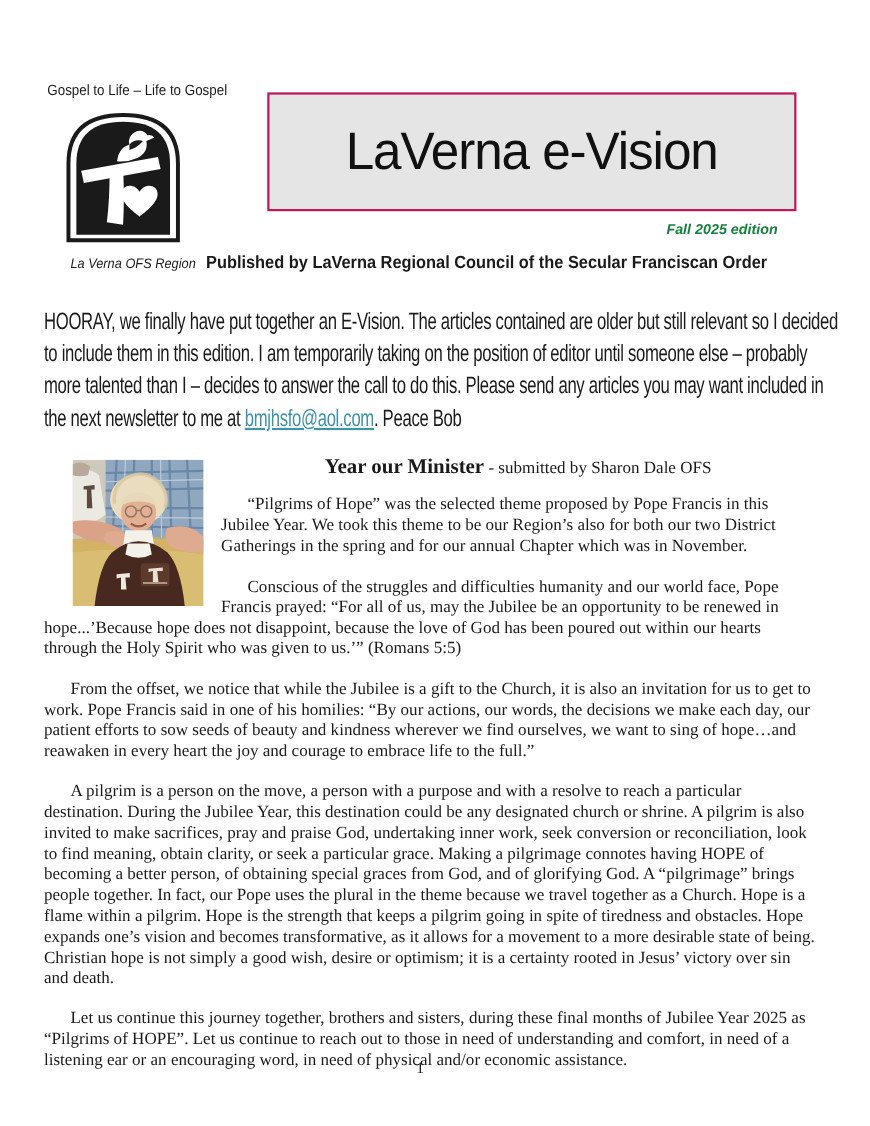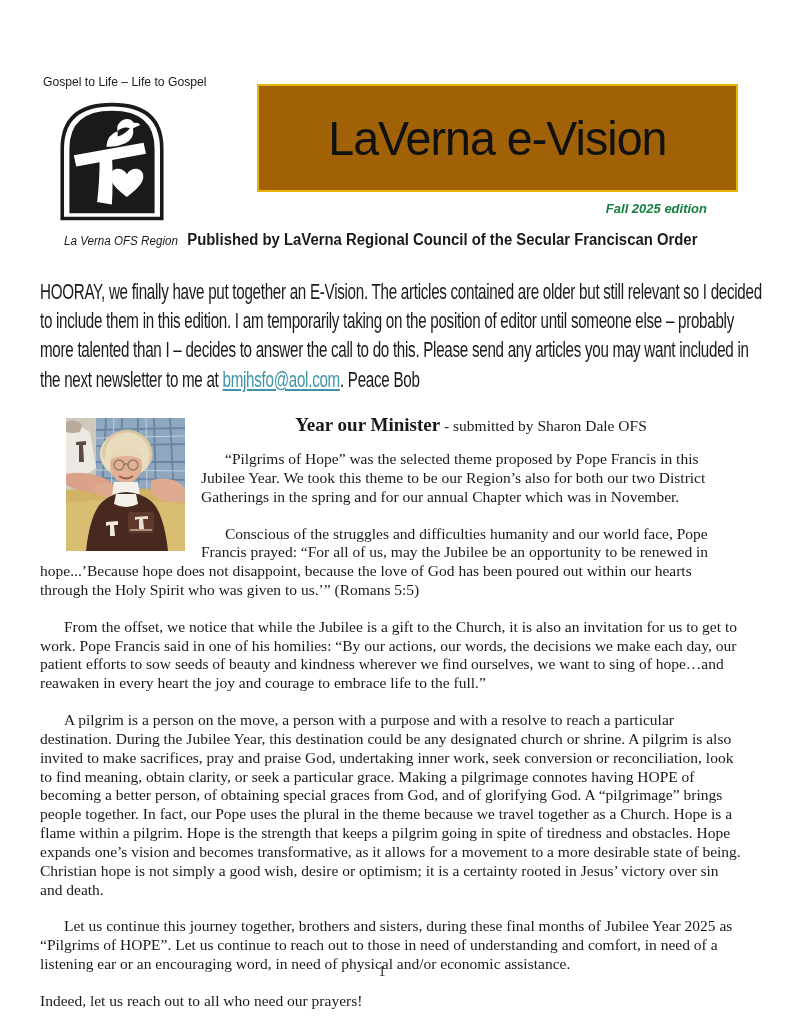--- a/index.html
+++ b/index.html
@@ -14,24 +14,24 @@
   
   .header{position:relative;height:268px;}
   .tagline{
     position:absolute;left:43px;top:74px;
     font-family:"Liberation Sans", sans-serif;
     font-size:13.5px;white-space:nowrap;
     transform:scaleX(.9);transform-origin:left top;
   }
   .logo{position:absolute;left:53px;top:97px;}
   .title-box{
-    position:absolute;left:257px;top:84px;width:477px;height:104px;
-    border:2px solid #eab308;
+    position:absolute;left:243px;top:84px;width:477px;height:104px;
+    border:2px solid #be185d;
     display:flex;align-items:center;justify-content:center;
-    background:#a16207;
+    background:#e5e5e5;
   }
   .title-box .masthead{
     font-family:"Liberation Sans", sans-serif;
     font-size:48px;letter-spacing:-1px;color:#111;
     white-space:nowrap;transform:scaleX(.97);
   }
   .edition{
     position:absolute;right:57px;top:201px;
     font-family:"Liberation Sans", sans-serif;
     font-style:italic;font-weight:bold;font-size:13px;
@@ -192,17 +192,16 @@
 
     <div class="article-heading">
       <span class="h-main">Year our Minister</span><span class="h-sub"> - submitted by Sharon Dale OFS</span>
     </div>
 
     <p>“Pilgrims of Hope” was the selected theme proposed by Pope Francis in this Jubilee Year. We took this theme to be our Region’s also for both our two District Gatherings in the spring and for our annual Chapter which was in November.</p>
     <p>Conscious of the struggles and difficulties humanity and our world face, Pope Francis prayed: “For all of us, may the Jubilee be an opportunity to be renewed in hope...’Because hope does not disappoint, because the love of God has been poured out within our hearts through the Holy Spirit who was given to us.’” (Romans 5:5)</p>
     <p>From the offset, we notice that while the Jubilee is a gift to the Church, it is also an invitation for us to get to work. Pope Francis said in one of his homilies: “By our actions, our words, the decisions we make each day, our patient efforts to sow seeds of beauty and kindness wherever we find ourselves, we want to sing of hope…and reawaken in every heart the joy and courage to embrace life to the full.”</p>
     <p>A pilgrim is a person on the move, a person with a purpose and with a resolve to reach a particular destination. During the Jubilee Year, this destination could be any designated church or shrine. A pilgrim is also invited to make sacrifices, pray and praise God, undertaking inner work, seek conversion or reconciliation, look to find meaning, obtain clarity, or seek a particular grace. Making a pilgrimage connotes having HOPE of becoming a better person, of obtaining special graces from God, and of glorifying God. A “pilgrimage” brings people together. In fact, our Pope uses the plural in the theme because we travel together as a Church. Hope is a flame within a pilgrim. Hope is the strength that keeps a pilgrim going in spite of tiredness and obstacles. Hope expands one’s vision and becomes transformative, as it allows for a movement to a more desirable state of being. Christian hope is not simply a good wish, desire or optimism; it is a certainty rooted in Jesus’ victory over sin and death.</p>
     <p>Let us continue this journey together, brothers and sisters, during these final months of Jubilee Year 2025 as “Pilgrims of HOPE”. Let us continue to reach out to those in need of understanding and comfort, in need of a listening ear or an encouraging word, in need of physical and/or economic assistance.</p>
-    <p class="no-indent-last" style="text-indent:0;">Indeed, let us reach out to all who need our prayers!</p>
   </div>
 
   <div class="footer">1</div>
 </div>
 
 </body></html>

